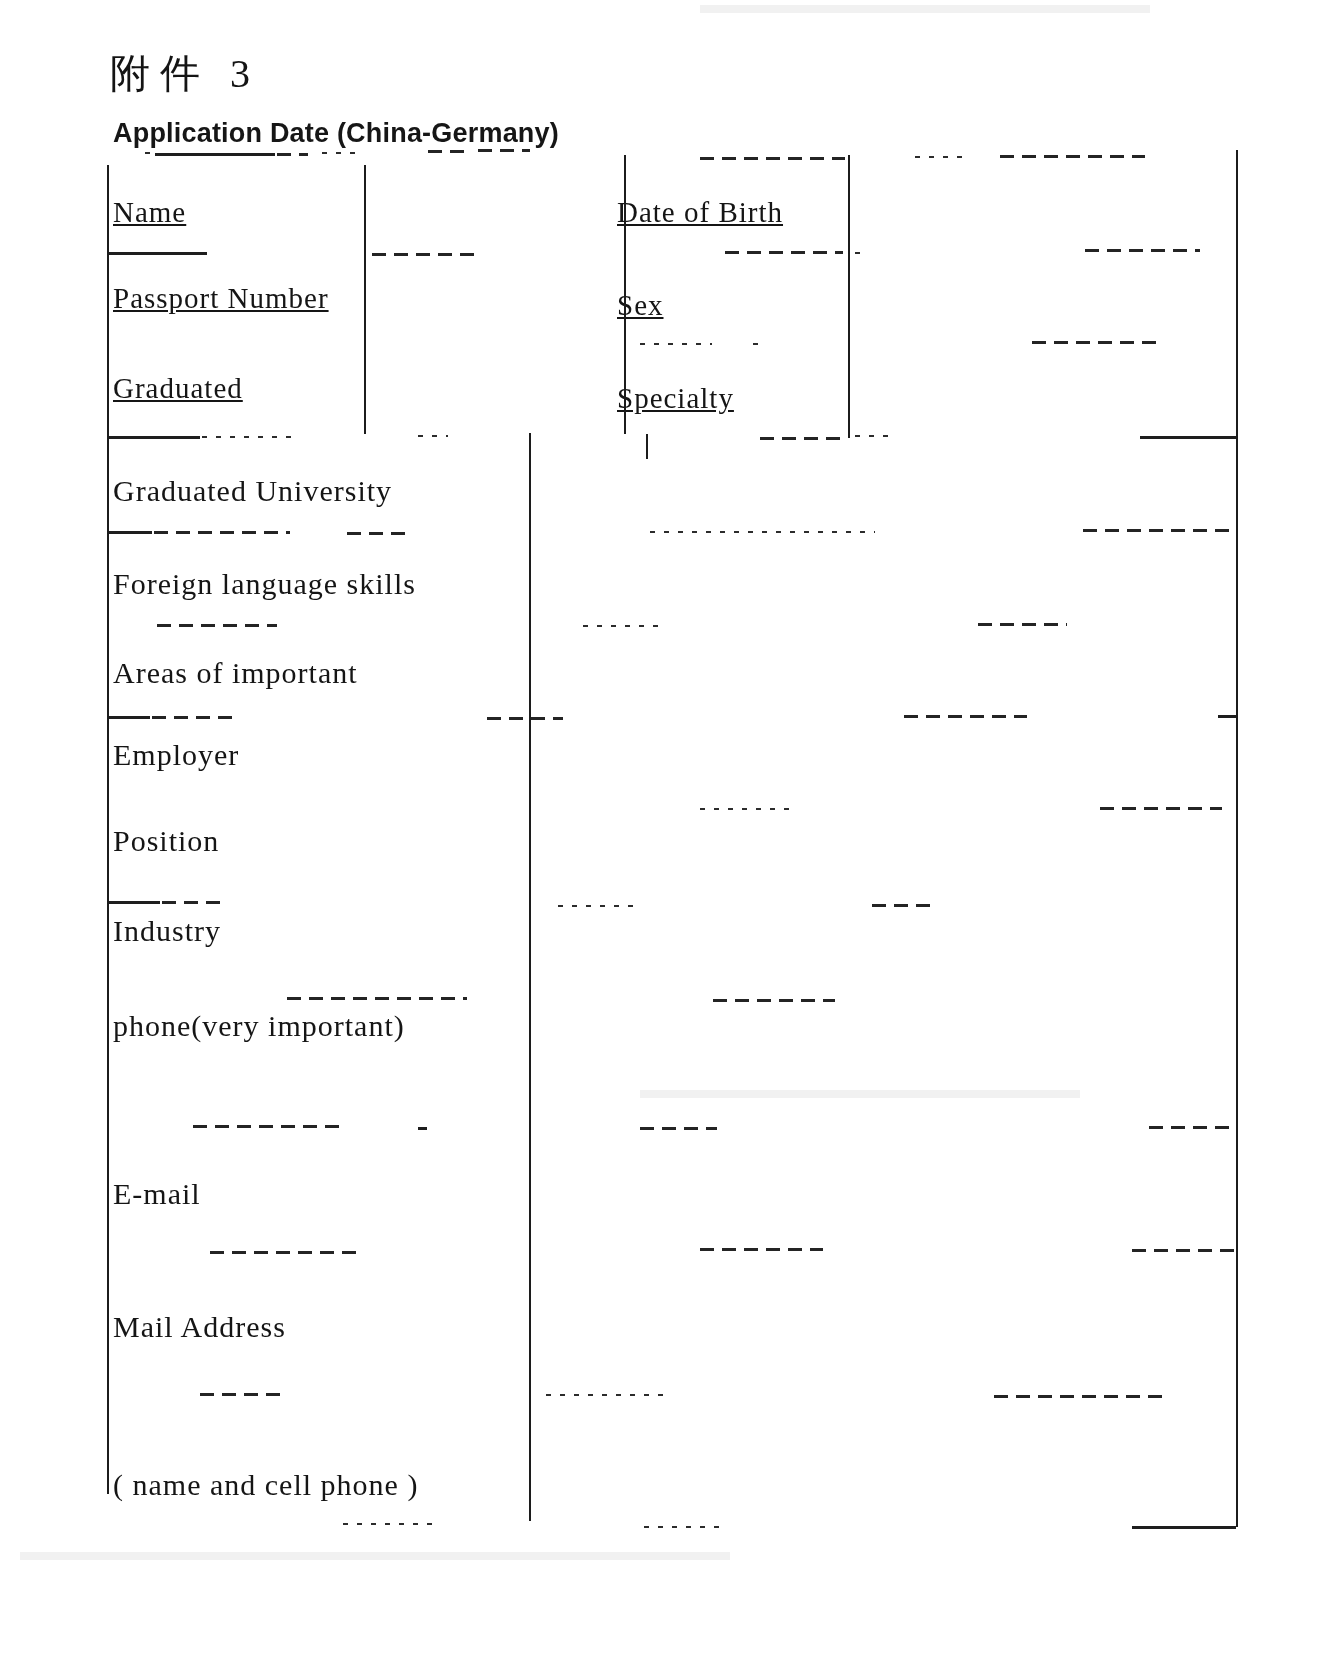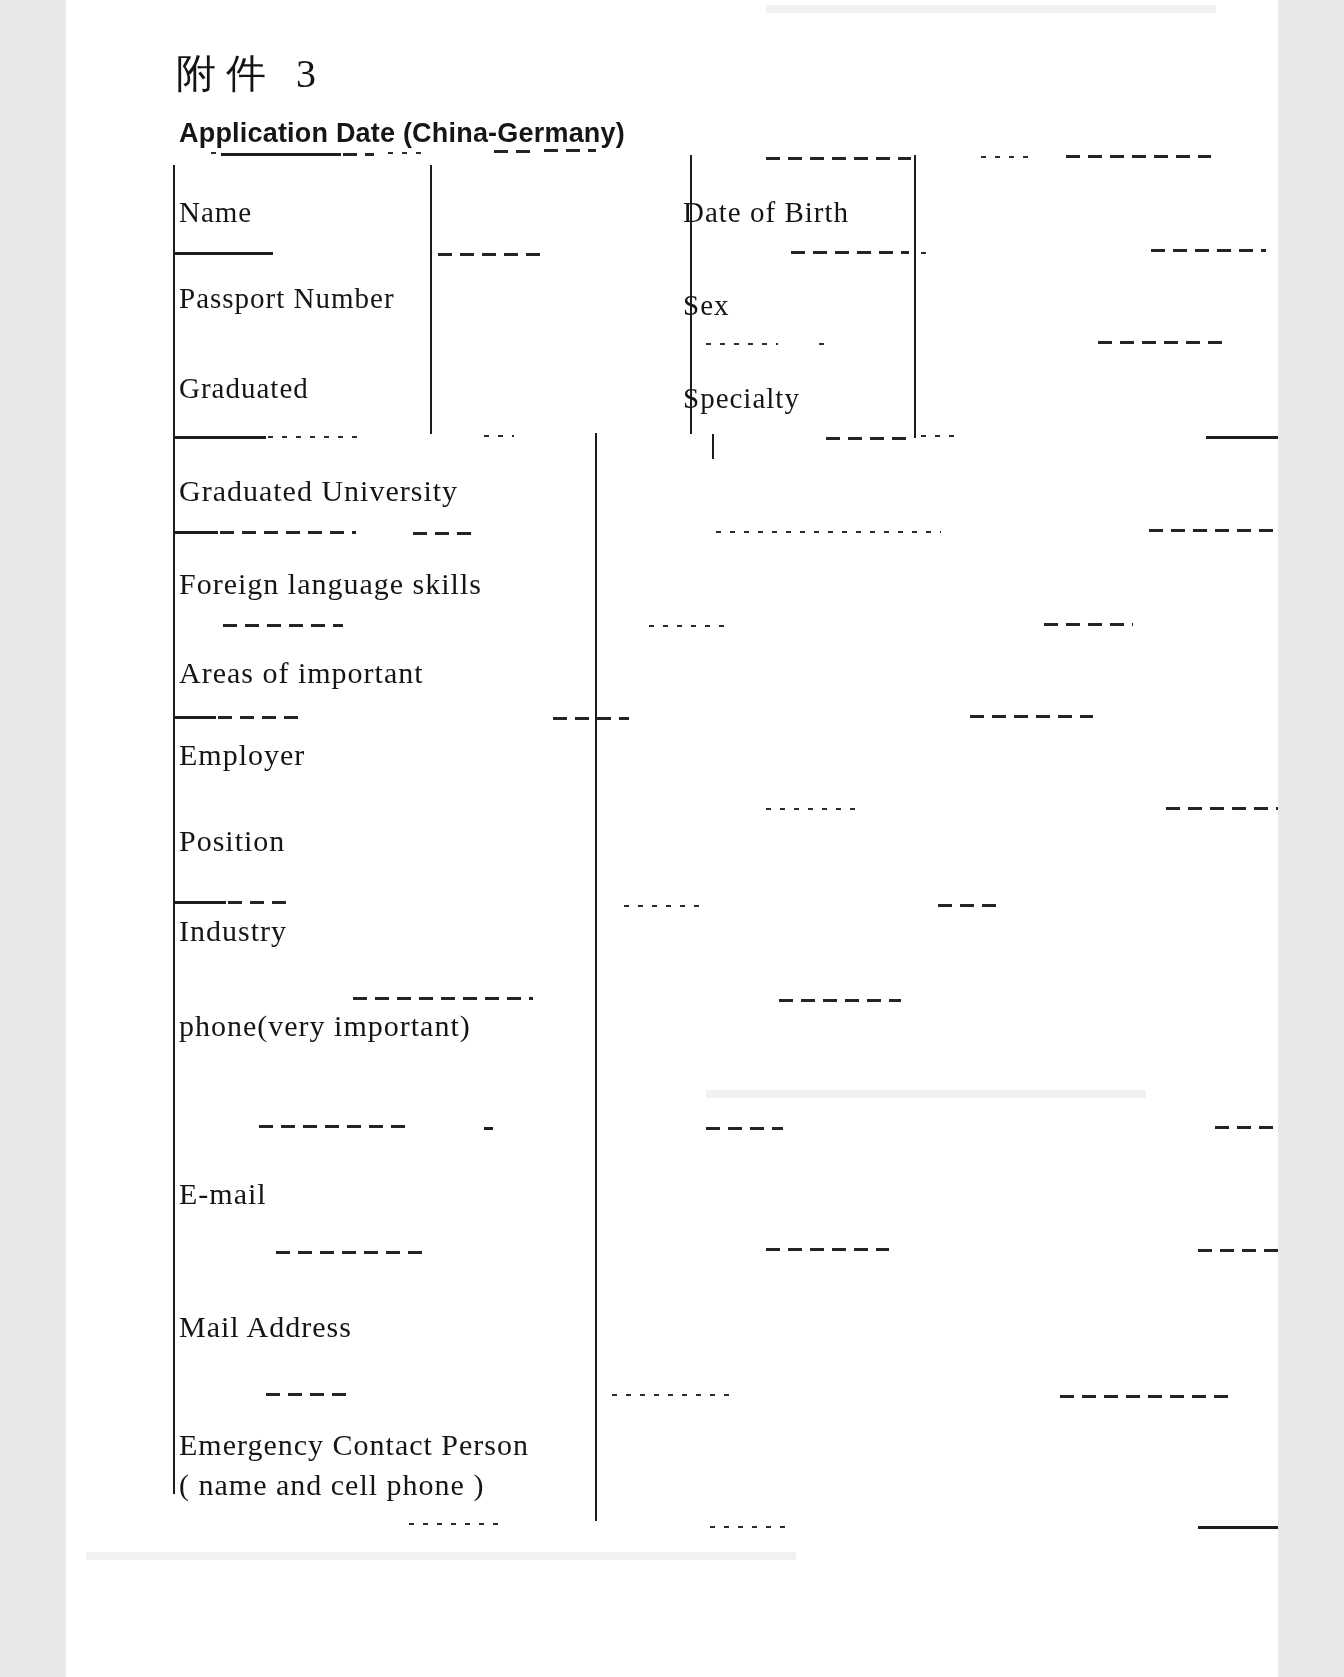--- a/index.html
+++ b/index.html
@@ -1,39 +1,38 @@
 <!DOCTYPE html>
 <html><head>
 <meta charset="utf-8">
 <style>
   html,body { margin:0; padding:0; background:#e8e8e8; }
   .page {
-    position:relative; width:1188px; height:1677px;
+    position:relative; width:1344px; height:1677px;
     background:#ffffff; margin:0 auto; overflow:hidden;
     font-family:"Liberation Serif", serif;
-    padding-left:24px;
   }
   .attachment {
     position:absolute; left:110px; top:46px;
     font-size:40px; letter-spacing:10px; color:#141414;
     font-family:"Liberation Serif", serif;
     filter:blur(0.4px); white-space:nowrap;
   }
   .title {
     position:absolute; left:113px; top:118px;
     font-family:"Liberation Sans", sans-serif;
     font-weight:bold; font-size:27px; letter-spacing:0.2px;
     color:#161616; filter:blur(0.35px); white-space:nowrap;
   }
   .lbl {
     position:absolute; color:#1a1a1a; white-space:nowrap;
     font-size:30px; letter-spacing:1px; line-height:1.15;
     filter:blur(0.45px) contrast(1.05);
   }
-  .lbl.top { font-size:29px; }
+  .lbl.top { font-size:29px;text-decoration:underline; }
   .office-line1 {
     display:flex; justify-content:space-between;
     width:394px; white-space:nowrap;
   }
   .vl { position:absolute; width:2px; background:#1c1c1c; }
   .fr { position:absolute; }
   .fr.s { height:3px; background:#1e1e1e; }
   .fr.d { height:3px;
     background:repeating-linear-gradient(90deg,#242424 0 14px,rgba(0,0,0,0) 14px 22px); }
   .fr.o { height:2px;
@@ -67,21 +66,20 @@
   <div class="lbl" style="left:113px; top:567px">Foreign language skills</div>
   <div class="lbl" style="left:113px; top:656px">Areas of important</div>
   <div class="lbl" style="left:113px; top:738px">Employer</div>
   <div class="lbl" style="left:113px; top:824px">Position</div>
   <div class="lbl" style="left:113px; top:914px">Industry</div>
 
   <div class="lbl" style="left:113px; top:1009px">phone(very important)</div>
 
   <div class="lbl" style="left:113px; top:1177px">E-mail</div>
   <div class="lbl" style="left:113px; top:1310px">Mail Address</div>
-  <div class="lbl" style="left:113px; top:1428px">Emergency Contact Person</div>
   <div class="lbl" style="left:113px; top:1468px">( name and cell phone )</div>
 
   <div class="cell" style="left:535px; top:440px;  width:695px; height:88px"></div>
   <div class="cell" style="left:535px; top:534px;  width:695px; height:86px"></div>
   <div class="cell" style="left:535px; top:627px;  width:695px; height:86px"></div>
   <div class="cell" style="left:535px; top:719px;  width:695px; height:86px"></div>
   <div class="cell" style="left:535px; top:811px;  width:695px; height:86px"></div>
   <div class="cell" style="left:535px; top:904px;  width:695px; height:90px"></div>
   <div class="cell" style="left:535px; top:1000px; width:695px; height:122px"></div>
   <div class="cell" style="left:535px; top:1128px; width:695px; height:120px"></div>

